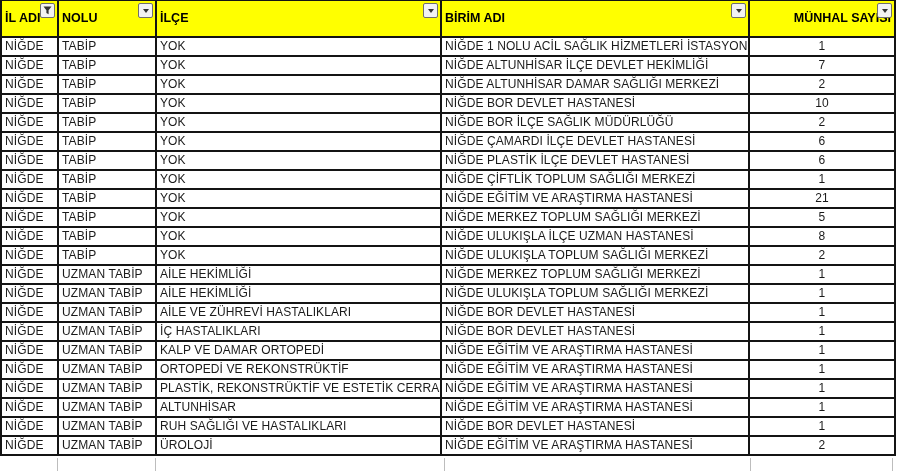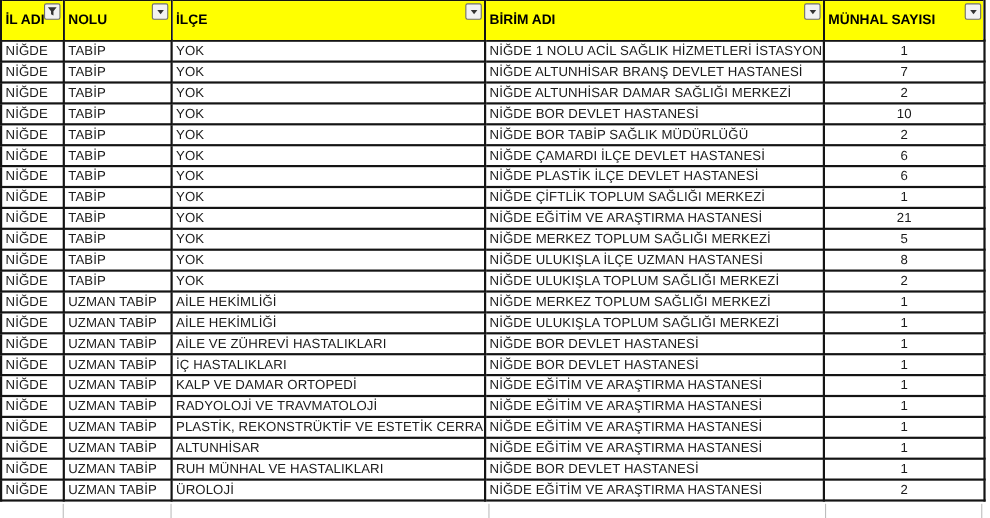--- a/index.html
+++ b/index.html
@@ -41,21 +41,21 @@
   thead th{
     background:var(--header-bg);
     color:var(--header-text);
     font-size:12.5px;
     font-weight:bold;
     height:36px;
     text-align:left;
     position:relative;
     border-top-width:1px;
   }
-  thead th.center{text-align:left;}
+  thead th.center{text-align:right;}
   tbody td{
     background:var(--row-bg);
     color:var(--row-text);
     font-size:12px;
     font-weight:500;
     height:19px;
     letter-spacing:0.1px;
   }
   td.center{text-align:center;}
   .hdr-btn{
@@ -144,21 +144,21 @@
       <td>TABİP</td>
       <td>YOK</td>
       <td>NİĞDE 1 NOLU ACİL SAĞLIK HİZMETLERİ İSTASYONU</td>
       <td class="center">1</td>
     </tr>
 
     <tr>
       <td>NİĞDE</td>
       <td>TABİP</td>
       <td>YOK</td>
-      <td>NİĞDE ALTUNHİSAR BRANŞ DEVLET HASTANESİ</td>
+      <td>NİĞDE ALTUNHİSAR İLÇE DEVLET HEKİMLİĞİ</td>
       <td class="center">7</td>
     </tr>
 
     <tr>
       <td>NİĞDE</td>
       <td>TABİP</td>
       <td>YOK</td>
       <td>NİĞDE ALTUNHİSAR DAMAR SAĞLIĞI MERKEZİ</td>
       <td class="center">2</td>
     </tr>
@@ -168,21 +168,21 @@
       <td>TABİP</td>
       <td>YOK</td>
       <td>NİĞDE BOR DEVLET HASTANESİ</td>
       <td class="center">10</td>
     </tr>
 
     <tr>
       <td>NİĞDE</td>
       <td>TABİP</td>
       <td>YOK</td>
-      <td>NİĞDE BOR TABİP SAĞLIK MÜDÜRLÜĞÜ</td>
+      <td>NİĞDE BOR İLÇE SAĞLIK MÜDÜRLÜĞÜ</td>
       <td class="center">2</td>
     </tr>
 
     <tr>
       <td>NİĞDE</td>
       <td>TABİP</td>
       <td>YOK</td>
       <td>NİĞDE ÇAMARDI İLÇE DEVLET HASTANESİ</td>
       <td class="center">6</td>
     </tr>
@@ -271,21 +271,21 @@
       <td>NİĞDE</td>
       <td>UZMAN TABİP</td>
       <td>KALP VE DAMAR ORTOPEDİ</td>
       <td>NİĞDE EĞİTİM VE ARAŞTIRMA HASTANESİ</td>
       <td class="center">1</td>
     </tr>
 
     <tr>
       <td>NİĞDE</td>
       <td>UZMAN TABİP</td>
-      <td>RADYOLOJİ VE TRAVMATOLOJİ</td>
+      <td>ORTOPEDİ VE REKONSTRÜKTİF</td>
       <td>NİĞDE EĞİTİM VE ARAŞTIRMA HASTANESİ</td>
       <td class="center">1</td>
     </tr>
 
     <tr>
       <td>NİĞDE</td>
       <td>UZMAN TABİP</td>
       <td>PLASTİK, REKONSTRÜKTİF VE ESTETİK CERRAHİ</td>
       <td>NİĞDE EĞİTİM VE ARAŞTIRMA HASTANESİ</td>
       <td class="center">1</td>
@@ -295,21 +295,21 @@
       <td>NİĞDE</td>
       <td>UZMAN TABİP</td>
       <td>ALTUNHİSAR</td>
       <td>NİĞDE EĞİTİM VE ARAŞTIRMA HASTANESİ</td>
       <td class="center">1</td>
     </tr>
 
     <tr>
       <td>NİĞDE</td>
       <td>UZMAN TABİP</td>
-      <td>RUH MÜNHAL VE HASTALIKLARI</td>
+      <td>RUH SAĞLIĞI VE HASTALIKLARI</td>
       <td>NİĞDE BOR DEVLET HASTANESİ</td>
       <td class="center">1</td>
     </tr>
 
     <tr>
       <td>NİĞDE</td>
       <td>UZMAN TABİP</td>
       <td>ÜROLOJİ</td>
       <td>NİĞDE EĞİTİM VE ARAŞTIRMA HASTANESİ</td>
       <td class="center">2</td>

